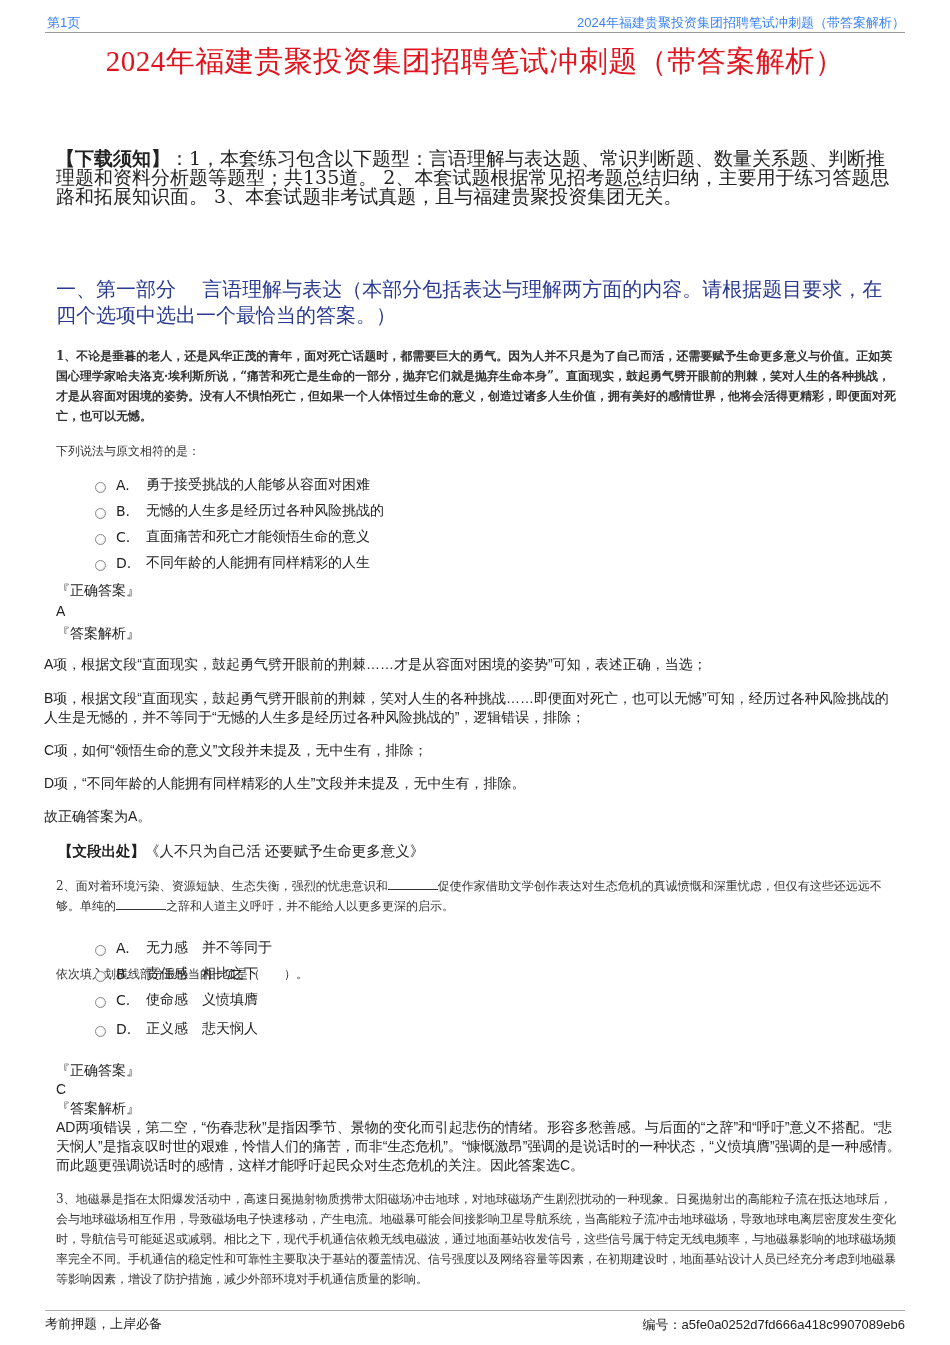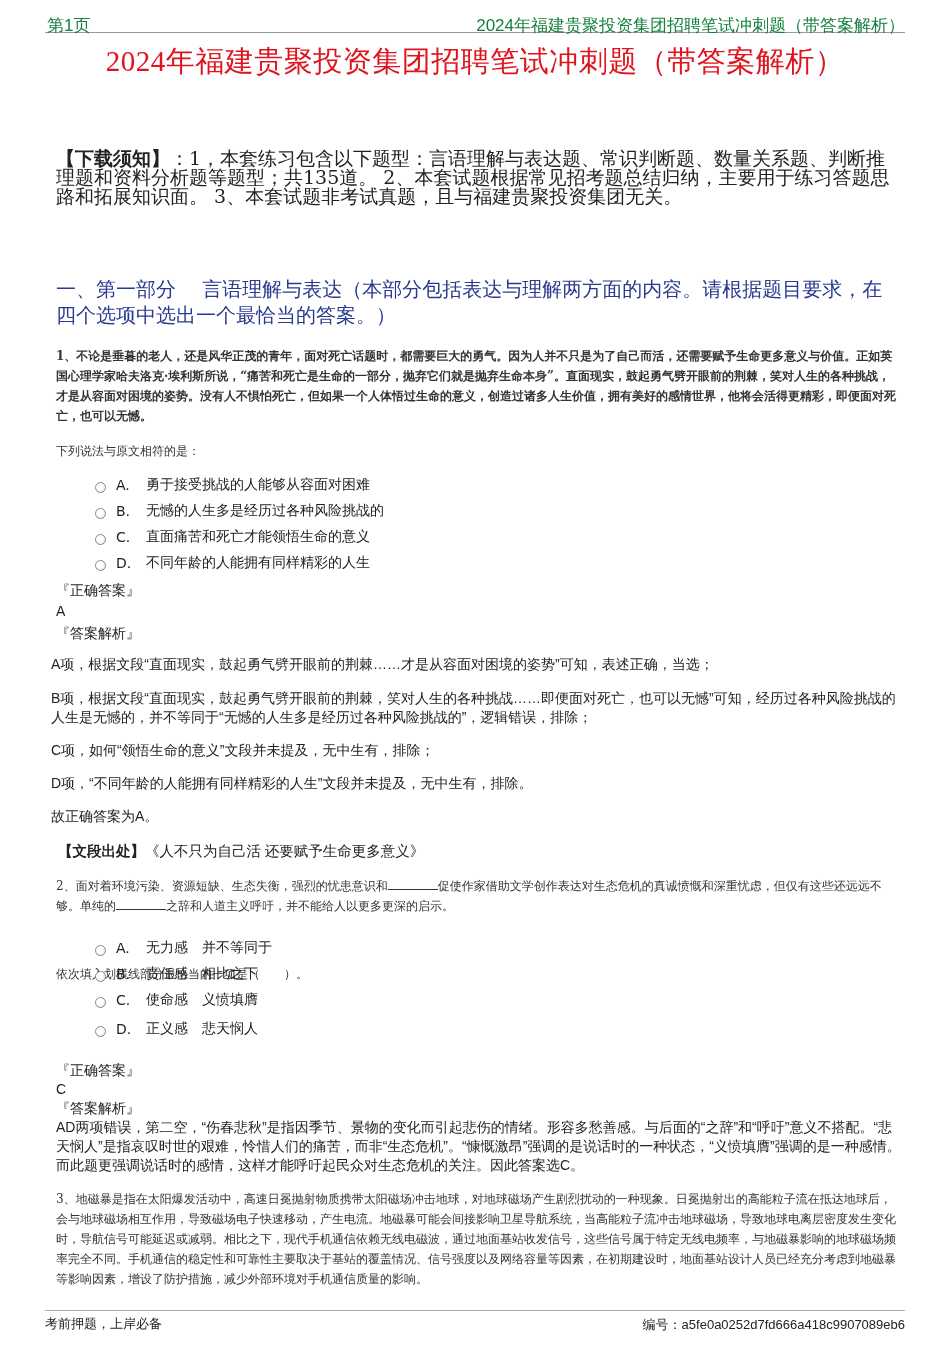--- a/index.html
+++ b/index.html
@@ -4,21 +4,21 @@
 <style>
   html, body { margin: 0; padding: 0; background: #ffffff; }
   body {
     width: 950px; height: 1345px; position: relative; overflow: hidden;
     font-family: "DejaVu Serif", "Liberation Serif", serif;
     color: #222;
   }
   .header {
     position: absolute; left: 45px; right: 45px; top: 12px; height: 20px;
     border-bottom: 1px solid #999;
-    font-family: "Liberation Sans", sans-serif; font-size: 17px; color: #15803d;
+    font-family: "Liberation Sans", sans-serif; font-size: 13px; color: #3b82f6;
   }
   .header .left { position: absolute; left: 2px; top: 2px; }
   .header .right { position: absolute; right: 0; top: 2px; }
   .title {
     position: absolute; left: 0; right: 0; top: 42px; text-align: center;
     font-family: "Liberation Serif", "DejaVu Serif", serif;
     font-size: 29px; color: #e0141e; letter-spacing: 0.5px;
   }
   .notice {
     position: absolute; left: 56px; width: 845px; top: 149px;
@@ -44,21 +44,21 @@
     margin-right: 10px; margin-top: 5px;
   }
   .opt .letter { width: 30px; }
   .opt .text { font-family: "DejaVu Serif", serif; }
   .ans {
     position: absolute; left: 56px; width: 850px;
     font-family: "Liberation Sans", sans-serif; font-size: 14px; color: #222;
   }
   .ans .line { height: 19px; line-height: 19px; }
   .expl {
-    position: absolute; left: 51px; width: 845px;
+    position: absolute; left: 44px; width: 845px;
     font-family: "Liberation Sans", sans-serif; font-size: 14px; line-height: 19px; color: #222;
   }
   .source {
     position: absolute; left: 58px; top: 842px;
     font-family: "Liberation Serif", serif; font-size: 14.5px; color: #222;
   }
   .source b { font-weight: bold; }
   .blank { display: inline-block; width: 50px; border-bottom: 1px solid #333; height: 12px; }
   .footer {
     position: absolute; left: 45px; right: 45px; top: 1310px; height: 22px;

